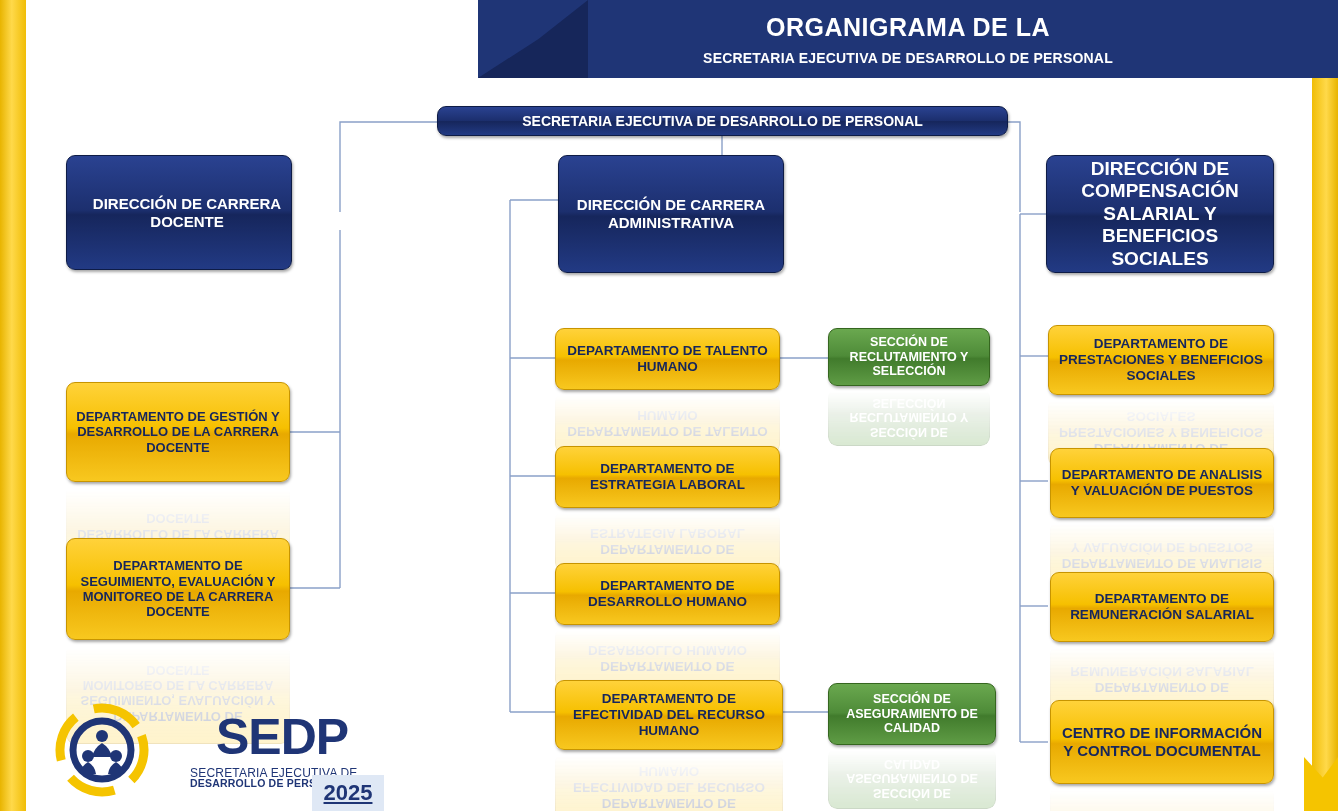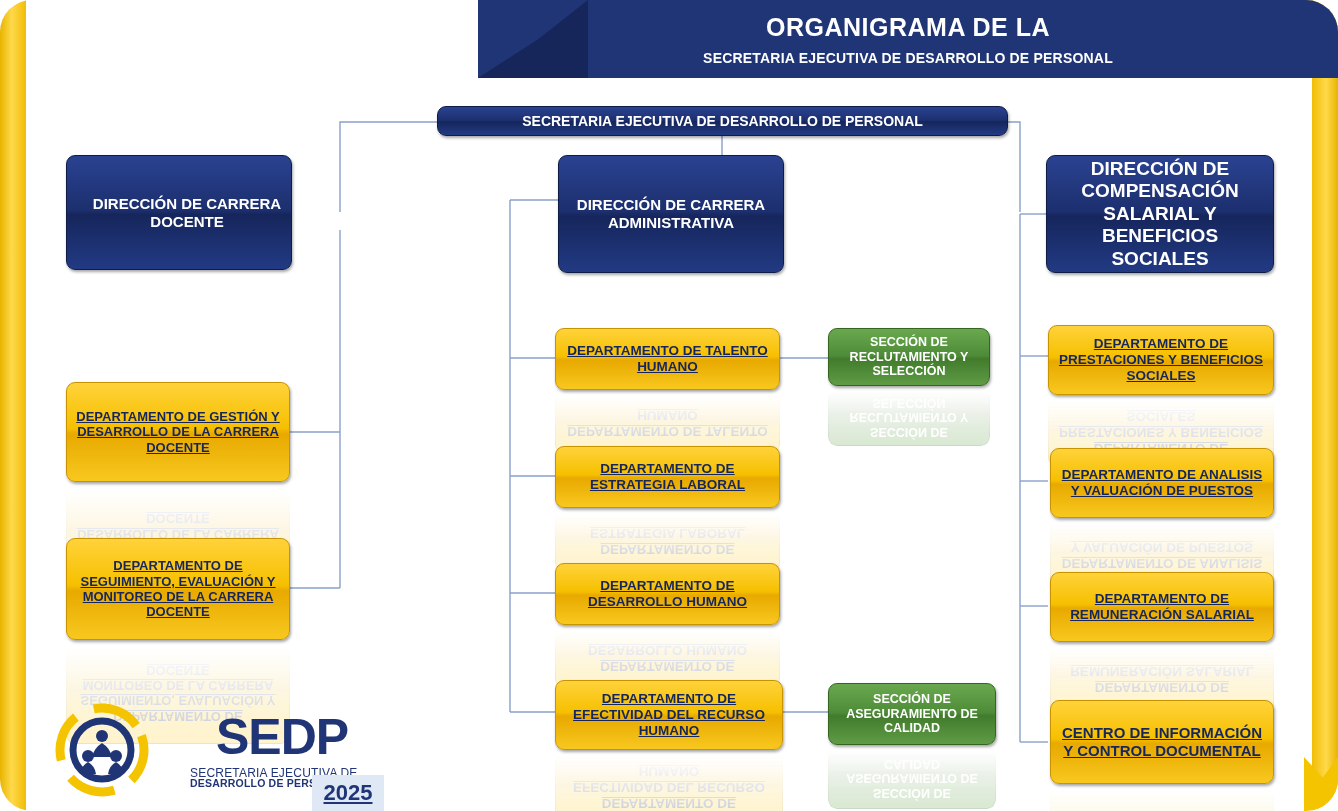--- a/index.html
+++ b/index.html
@@ -9,21 +9,20 @@
   }
   body {
     font-family: "Liberation Sans", sans-serif;
   }
   #page {
     position: relative;
     width: 1338px;
     height: 811px;
     overflow: hidden;
     background: #ffffff;
-    border-radius: 32px;
   }
 
   
   .gold-bar-left {
     position: absolute;
     left: 0; top: 0;
     width: 26px; height: 811px;
     background: linear-gradient(to right, #e8b400 0%, #ffd94a 45%, #f0bd06 100%);
   }
   .gold-bar-right {
@@ -105,21 +104,20 @@
   .blue {
     background: linear-gradient(to bottom, #22387c 0%, #1b2e6b 45%, #16265c 50%, #1d3druntime 51%, #21357a 100%);
     background: linear-gradient(to bottom, #2a4291 0%, #1c2f6e 48%, #16265c 52%, #223a84 100%);
     color: #ffffff;
     border: 1px solid #0e1c46;
   }
   .yellow {
     background: linear-gradient(to bottom, #ffd23a 0%, #f6c000 46%, #e8a900 52%, #f8c81f 100%);
     color: #16265c;
     border: 1px solid #c79400;
-    text-decoration: underline;
   }
   .green {
     background: linear-gradient(to bottom, #6aa84f 0%, #4e8b38 48%, #417b2c 53%, #5f9c45 100%);
     color: #ffffff;
     border: 1px solid #35661f;
   }
   
   .reflection {
     position: absolute;
     box-sizing: border-box;

